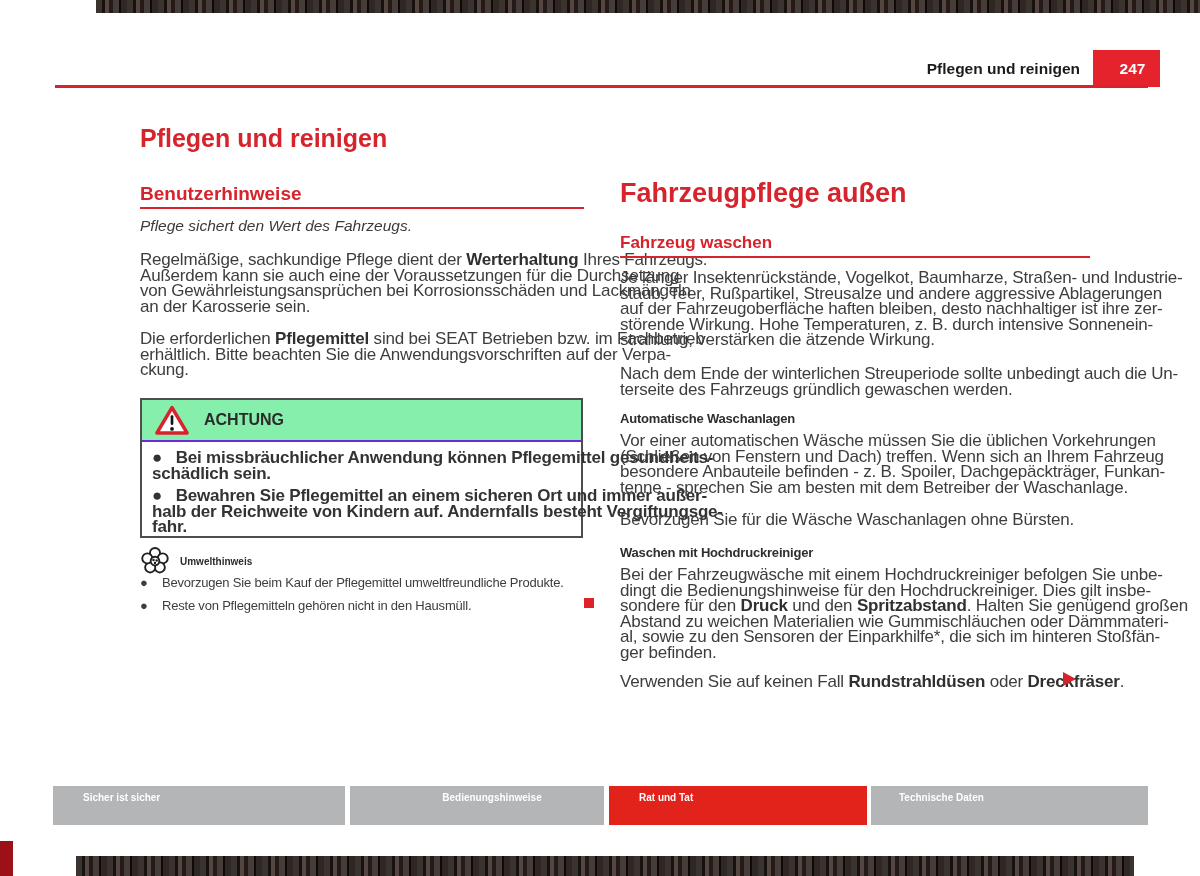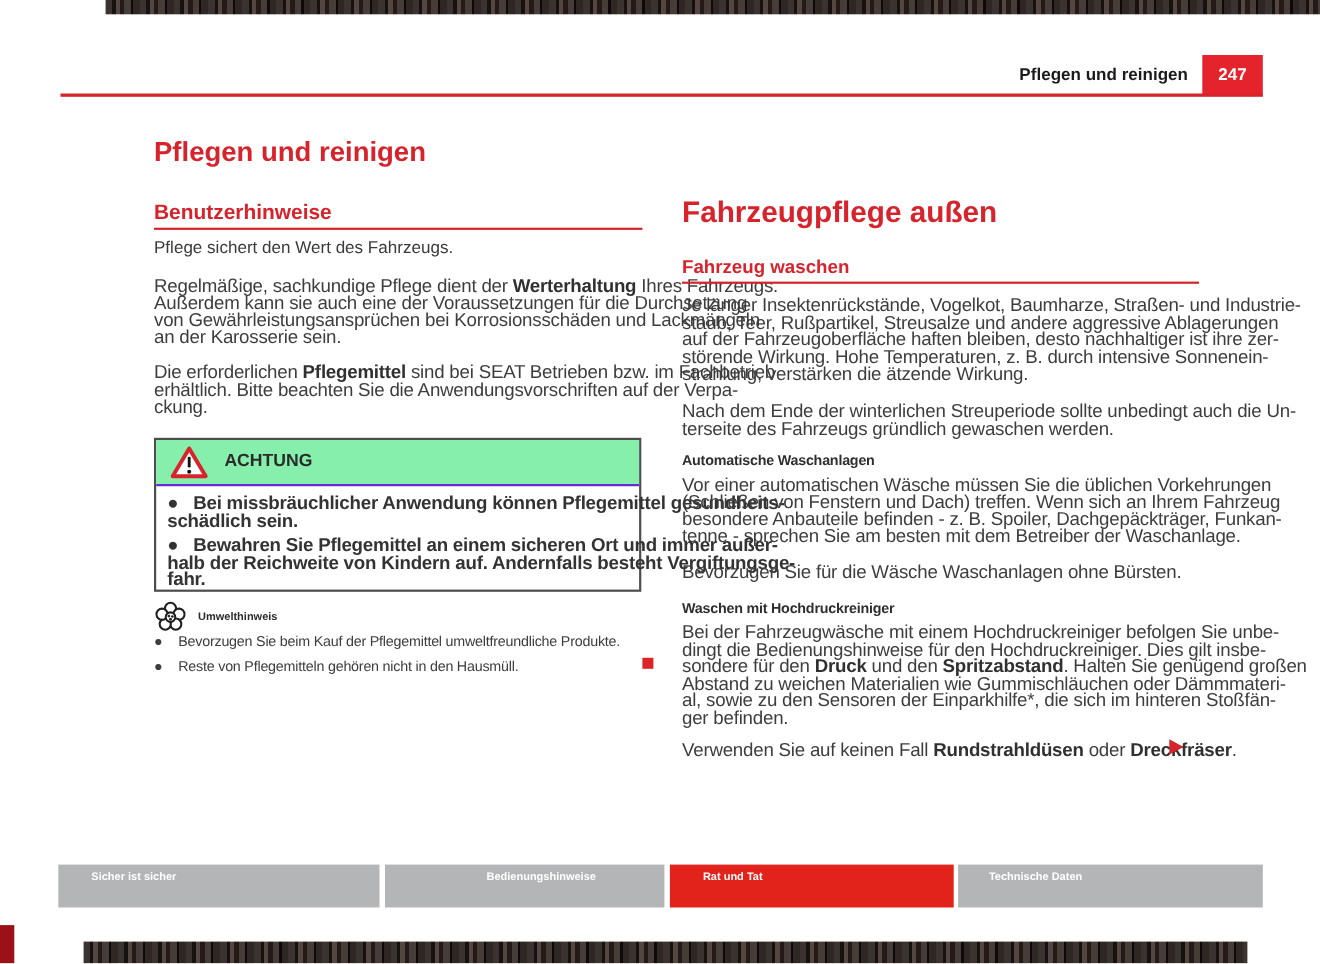--- a/index.html
+++ b/index.html
@@ -16,21 +16,21 @@
   
   .hdr-title{font-size:15.5px;font-weight:bold;color:#1b1b1b;}
   .page-box{background:#e5232d;color:#ffffff;font-weight:bold;font-size:15.5px;
             display:flex;align-items:center;justify-content:center;}
   .red-rule{background:#d6232c;}
 
   
   .h-main{font-size:25px;font-weight:bold;color:#d6232c;}
   .h-col {font-size:27px;font-weight:bold;color:#d6232c;}
   .h-sec {font-size:17px;font-weight:bold;color:#d6232c;}
-  .lead-italic{font-size:15.5px;color:#3a3a3a;}
+  .lead-italic{font-size:15.5px;font-style:italic;color:#3a3a3a;}
 
   
   .pre{white-space:pre;font-size:17px;line-height:15.5px;color:#3d3d3d;letter-spacing:-0.2px;}
   .pre b{color:#303030;}
   .bold-pre{font-weight:bold;color:#333333;}
   .subhead{font-size:13px;font-weight:bold;color:#2e2e2e;letter-spacing:-0.2px;}
 
   
   .warnbox{border:2px solid #4d4d4d;background:#ffffff;}
   .warnhead{background:#86efac;border-bottom:2px solid #6d28d9;display:flex;align-items:center;}
@@ -52,21 +52,21 @@
 </head>
 <body>
 
 <div id="page">
 
   <div class="abs edge-band" style="left:96px;top:0;width:1104px;height:13px;"></div>
   <div class="abs edge-band" style="left:76px;top:856px;width:1058px;height:20px;"></div>
   <div class="abs corner-red" style="left:0;top:841px;width:13px;height:35px;"></div>
 
   <div class="abs hdr-title" style="right:120px;top:60px;">Pflegen und reinigen</div>
-  <div class="abs page-box" style="left:1093px;top:50px;width:55px;height:37px;">247</div>
+  <div class="abs page-box" style="left:1093px;top:50px;width:55px;height:37px;padding-left:12px;">247</div>
   <div class="abs red-rule" style="left:55px;top:85px;width:1093px;height:3px;"></div>
 
   <div class="abs h-main" style="left:140px;top:124px;">Pflegen und reinigen</div>
 
   <div class="abs h-sec" style="left:140px;top:183px;font-size:19px;">Benutzerhinweise</div>
   <div class="abs red-rule" style="left:140px;top:207px;width:444px;height:2px;"></div>
 
   <div class="abs lead-italic" style="left:140px;top:217px;">Pflege sichert den Wert des Fahrzeugs.</div>
 
   <div class="abs pre" style="left:140px;top:252px;"><span>Regelmäßige, sachkundige Pflege dient der </span><b>Werterhaltung</b><span> Ihres Fahrzeugs.

